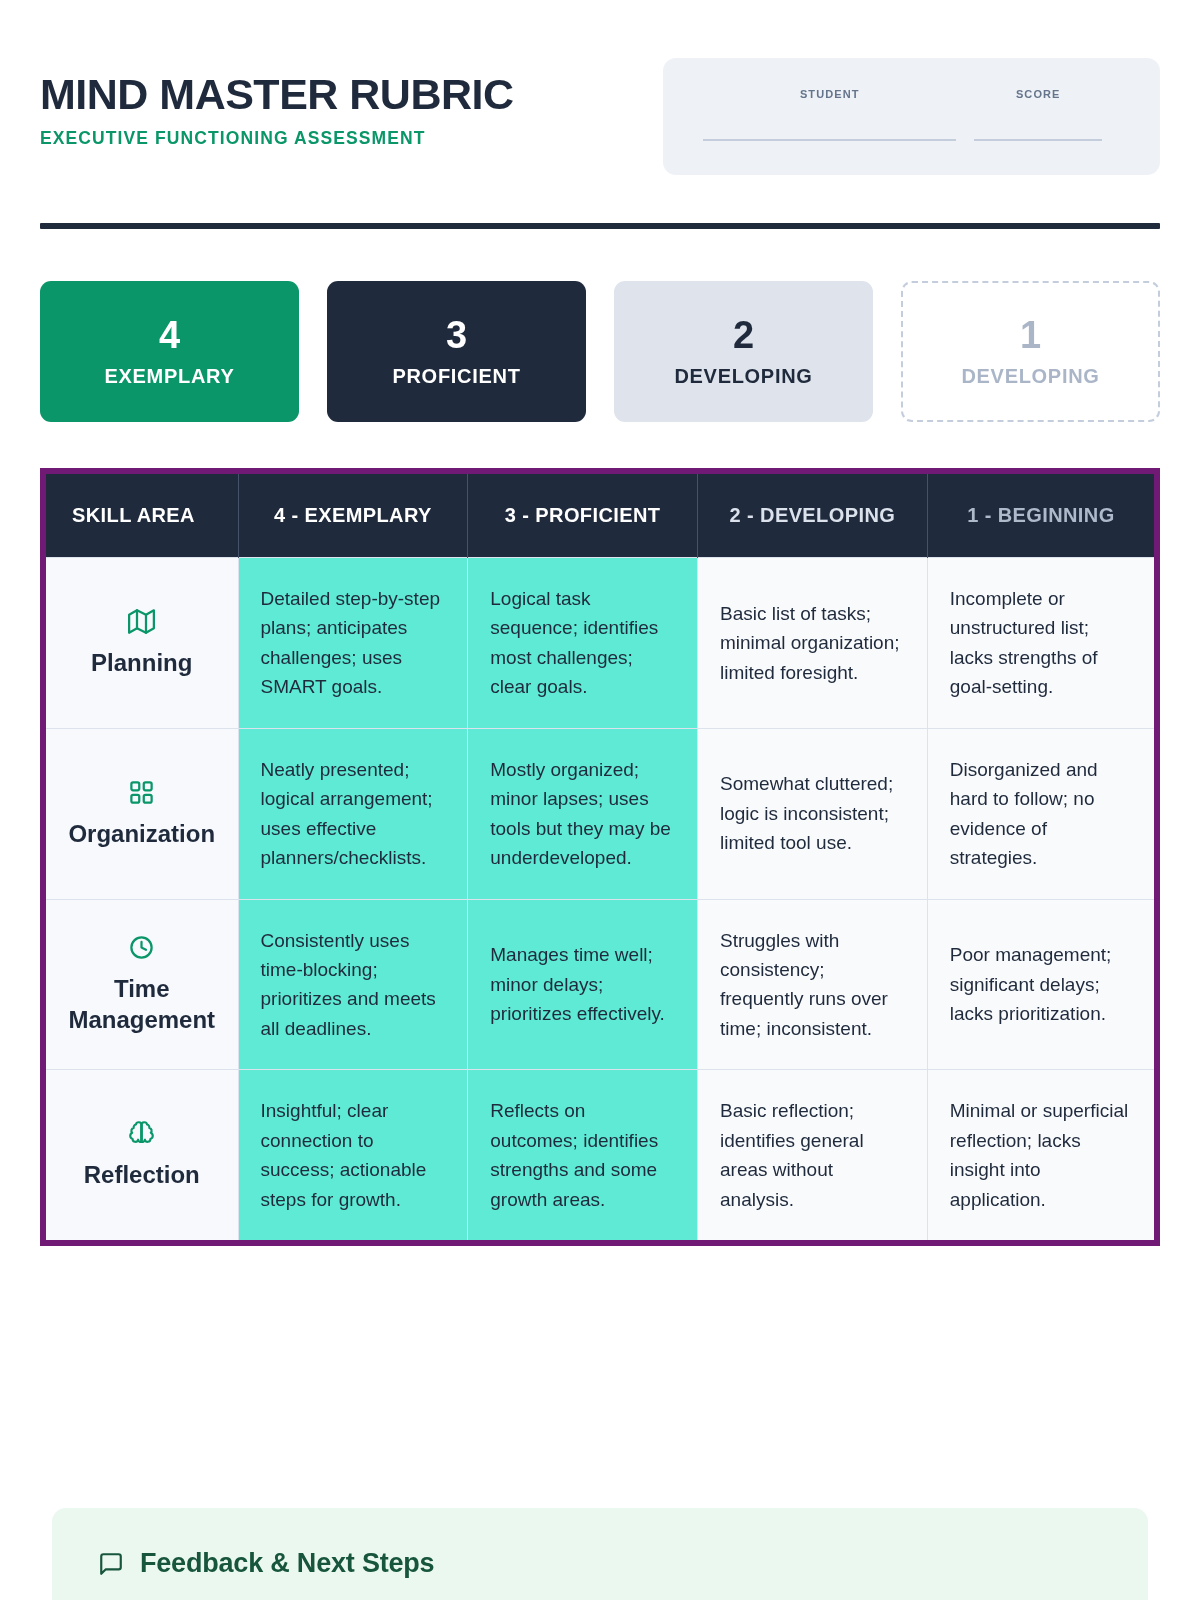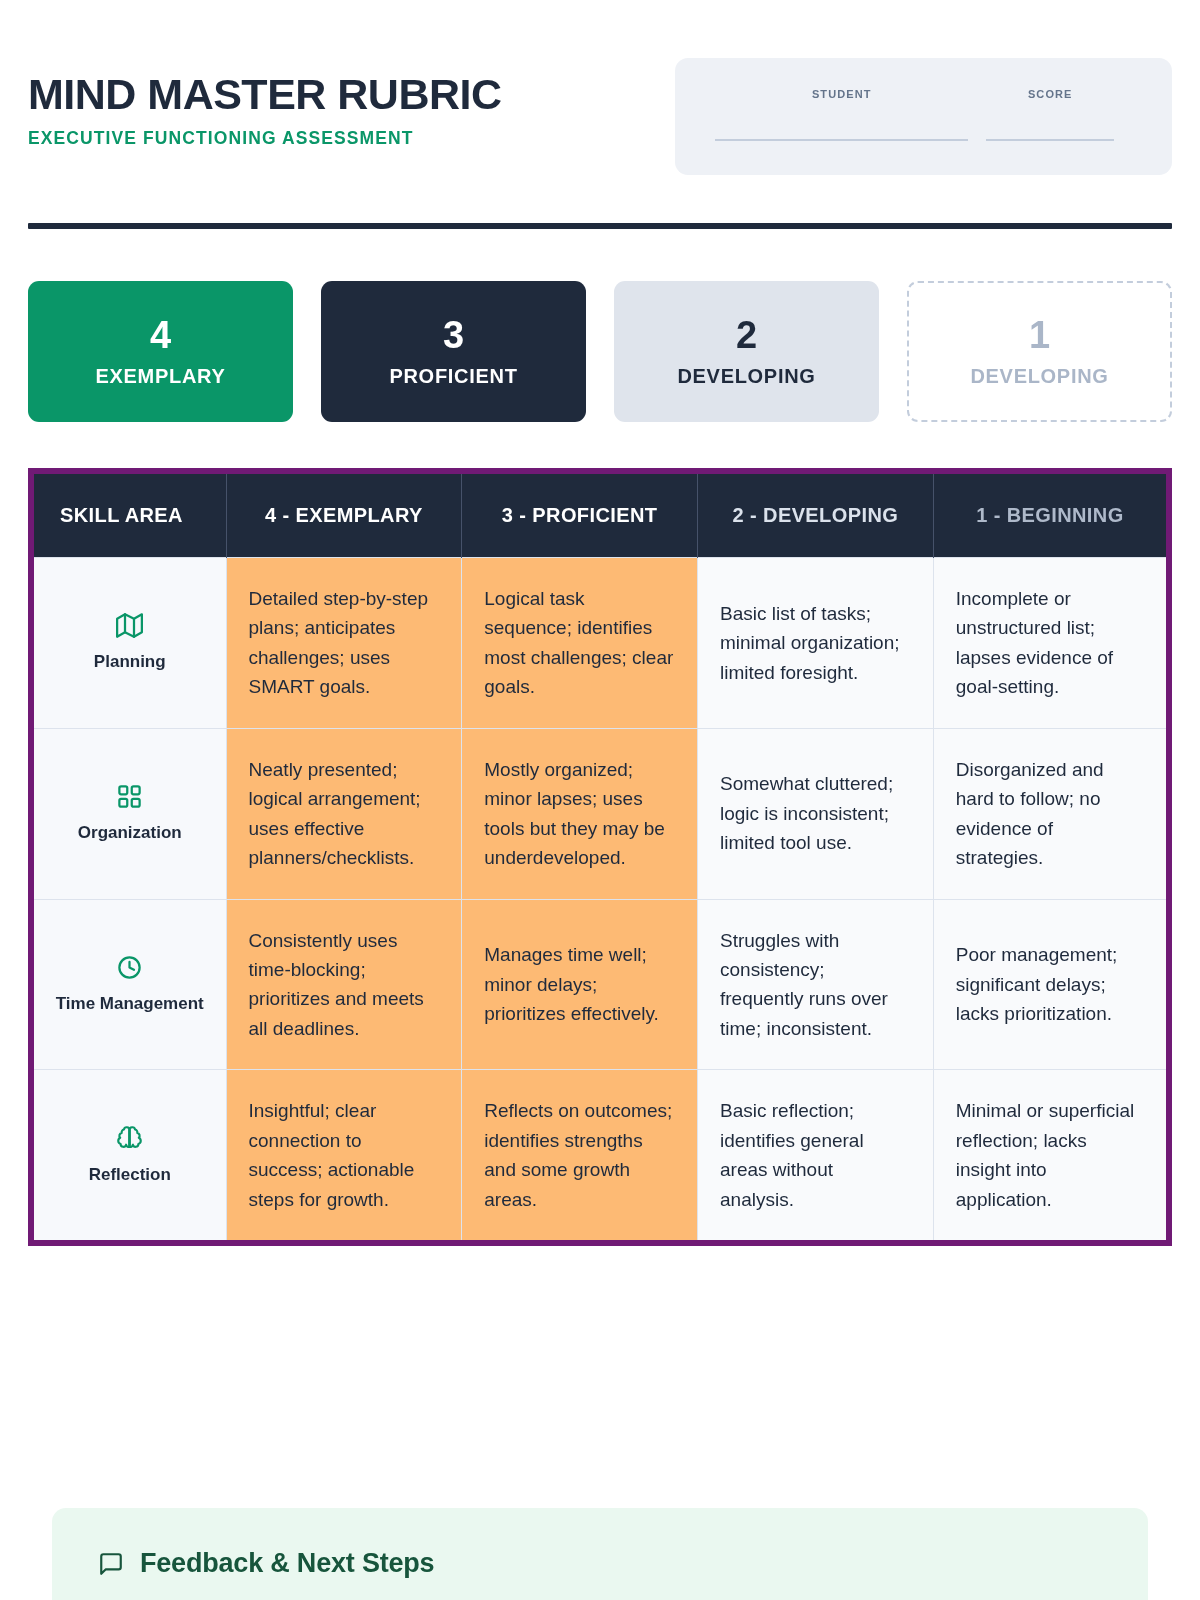--- a/index.html
+++ b/index.html
@@ -3,21 +3,21 @@
 <meta charset="utf-8">
 <style>
   * { margin:0; padding:0; box-sizing:border-box; }
   html, body {
     width:1200px; height:1600px;
     background:#ffffff;
     font-family:"Liberation Sans", sans-serif;
     -webkit-font-smoothing:antialiased;
     overflow:hidden;
   }
-  .page { width:1200px; height:1600px; position:relative; padding:0 28px; }
+  .page { width:1200px; height:1600px; position:relative; padding:0 40px; }
 
   
   .header { display:flex; align-items:flex-start; justify-content:space-between; padding-top:58px; }
   .brand { padding-top:14px; }
   .brand-title {
     font-size:43px; font-weight:bold; letter-spacing:-0.5px;
     color:#1f2a3c; line-height:1.05; white-space:nowrap;
   }
   .brand-sub {
     margin-top:11px; font-size:17.5px; font-weight:bold;
@@ -65,29 +65,29 @@
     border-right:1px solid #46526a; line-height:1.35;
   }
   .rubric thead th:last-child { border-right:none; }
   .rubric thead th.skillhead { text-align:left; padding-left:26px; }
   .rubric thead th.h2 { color:#dbe2ec; }
   .rubric thead th.h1 { color:#aeb9ca; }
 
   .rubric tbody td {
     border-top:1px solid #dde3ed; border-right:1px solid #dde3ed;
     padding:26px 22px; vertical-align:middle;
-    font-size:19px; line-height:1.55; color:#1f2a3c; background:#fdba74;
+    font-size:19px; line-height:1.55; color:#1f2a3c; background:#5eead4;
   }
   .rubric tbody td:last-child { border-right:none; }
   .rubric tbody td.skillcell {
     background:#f7f9fc; text-align:center; padding:18px 10px;
   }
   .rubric tbody td.tint { background:#f9fafc; }
   .skill-icon { color:#0a9668; display:flex; justify-content:center; }
-  .skill-label { margin-top:12px; font-size:17px; font-weight:bold; color:#1f2a3c; line-height:1.3; }
+  .skill-label { margin-top:12px; font-size:24px; font-weight:bold; color:#1f2a3c; line-height:1.3; }
 
   
   .feedback {
     position:absolute; left:52px; right:52px; top:1508px; bottom:0;
     background:#eaf8f0; border-radius:14px 14px 0 0;
     padding:40px 46px;
   }
   .feedback-head { display:flex; align-items:center; gap:16px; }
   .feedback-title { font-size:27px; font-weight:bold; color:#17553c; letter-spacing:-0.2px; }
   .fb-icon { color:#17553c; display:flex; }
@@ -162,21 +162,21 @@
               <polygon points="1 6 1 22 8 18 16 22 23 18 23 2 16 6 8 2 1 6"></polygon>
               <line x1="8" y1="2" x2="8" y2="18"></line>
                 <line x1="16" y1="6" x2="16" y2="22"></line>
             </svg>
           </div>
           <div class="skill-label">Planning</div>
         </td>
         <td>Detailed step-by-step plans; anticipates challenges; uses SMART goals.</td>
         <td>Logical task sequence; identifies most challenges; clear goals.</td>
         <td class="tint">Basic list of tasks; minimal organization; limited foresight.</td>
-        <td class="tint">Incomplete or unstructured list; lapses evidence of goal-setting.</td>
+        <td class="tint">Incomplete or unstructured list; lacks strengths of goal-setting.</td>
       </tr>
 
       <tr>
         <td class="skillcell">
           <div class="skill-icon">
             <svg width="27" height="27" viewBox="0 0 24 24" fill="none" stroke="currentColor" stroke-width="2" stroke-linecap="round" stroke-linejoin="round">
               <rect x="3" y="3" width="7" height="7" rx="1.5"></rect>
               <rect x="14" y="3" width="7" height="7" rx="1.5"></rect>
               <rect x="3" y="14" width="7" height="7" rx="1.5"></rect>
               <rect x="14" y="14" width="7" height="7" rx="1.5"></rect>

